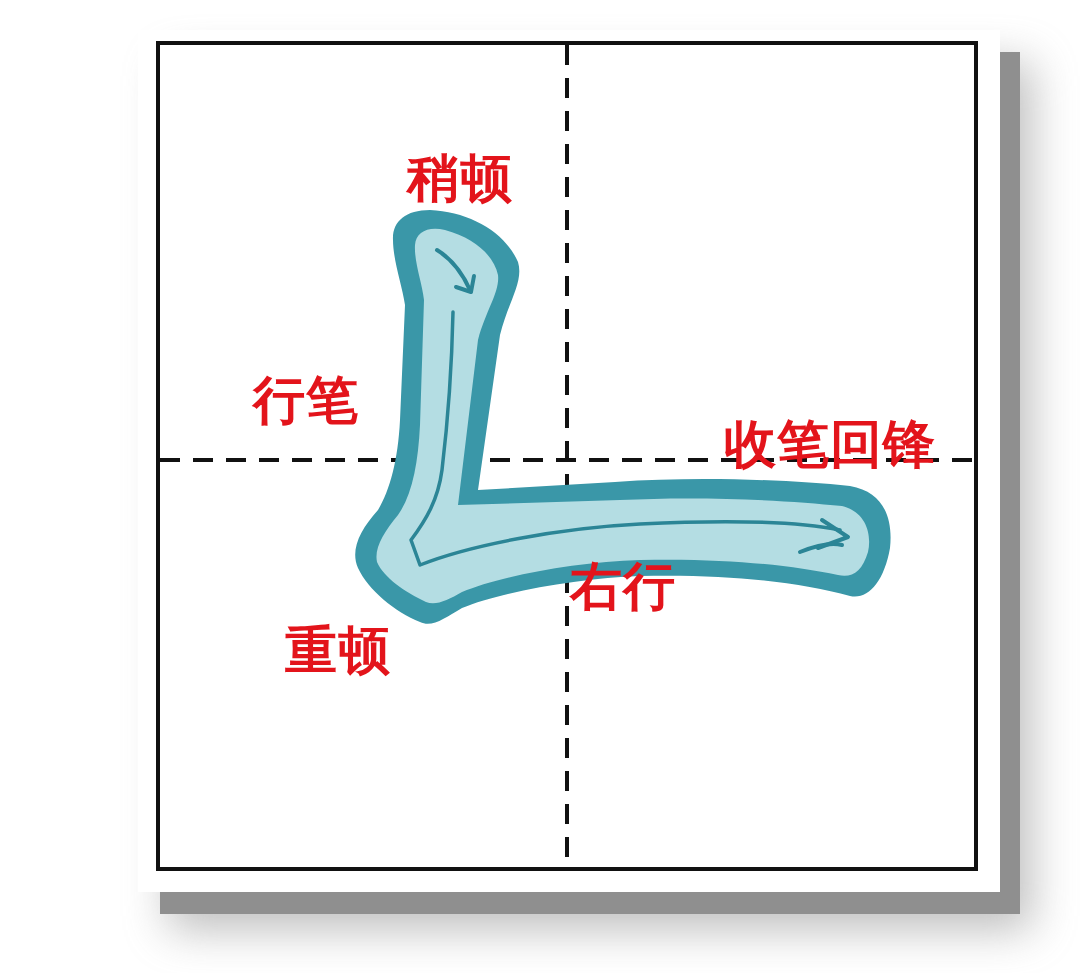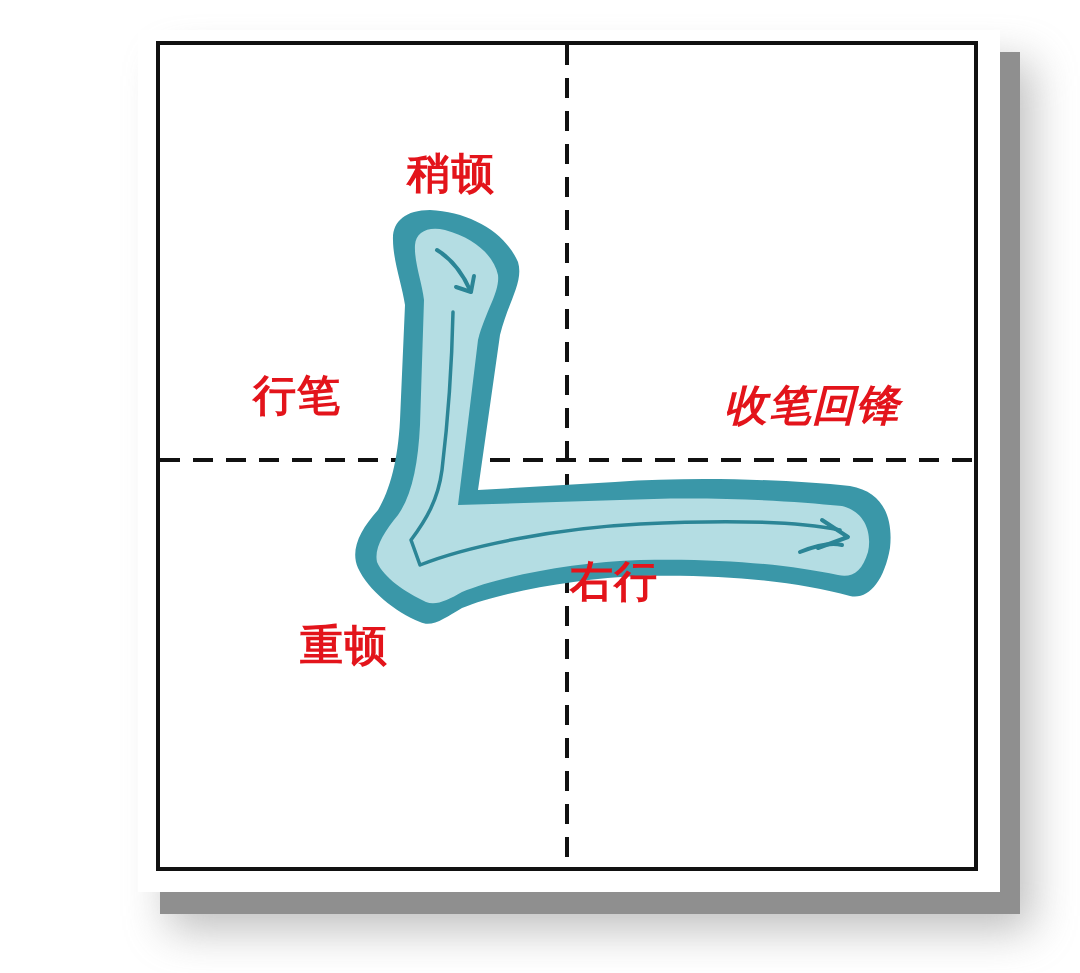--- a/index.html
+++ b/index.html
@@ -47,21 +47,21 @@
       position: absolute;
       left: 0;
       top: 0;
       width: 1080px;
       height: 973px;
     }
     .label {
       position: absolute;
       color: #e3141b;
       font-weight: bold;
-      font-size: 43px;
+      font-size: 52px;
       line-height: 1;
       letter-spacing: 1px;
       white-space: nowrap;
       font-family: "DejaVu Sans", "Liberation Sans", sans-serif;
     }
   </style>
 </head>
 <body>
 
 <div class="shadow-blur"></div>
@@ -124,15 +124,15 @@
              C 470 545, 560 528, 640 524
              C 720 520, 790 520, 840 530" fill="none" stroke="#2b8596" stroke-width="3.5" stroke-linecap="round" stroke-linejoin="round"></path>
 
     <path d="M 822 520 L 848 537 L 818 548" fill="none" stroke="#2b8596" stroke-width="4" stroke-linecap="round" stroke-linejoin="round"></path>
     <path d="M 800 552 C 815 546, 830 542, 842 545" fill="none" stroke="#2b8596" stroke-width="4" stroke-linecap="round"></path>
   </g>
 </svg>
 
 <div class="label" style="left: 407px; top: 152px;">稍顿</div>
 <div class="label" style="left: 253px; top: 374px;">行笔</div>
-<div class="label" style="left: 724px; top: 384px; font-style: italic;">收笔回锋</div>
-<div class="label" style="left: 300px; top: 624px;">重顿</div>
+<div class="label" style="left: 724px; top: 418px;">收笔回锋</div>
+<div class="label" style="left: 285px; top: 624px;">重顿</div>
 <div class="label" style="left: 570px; top: 560px;">右行</div>
 
 </body></html>

